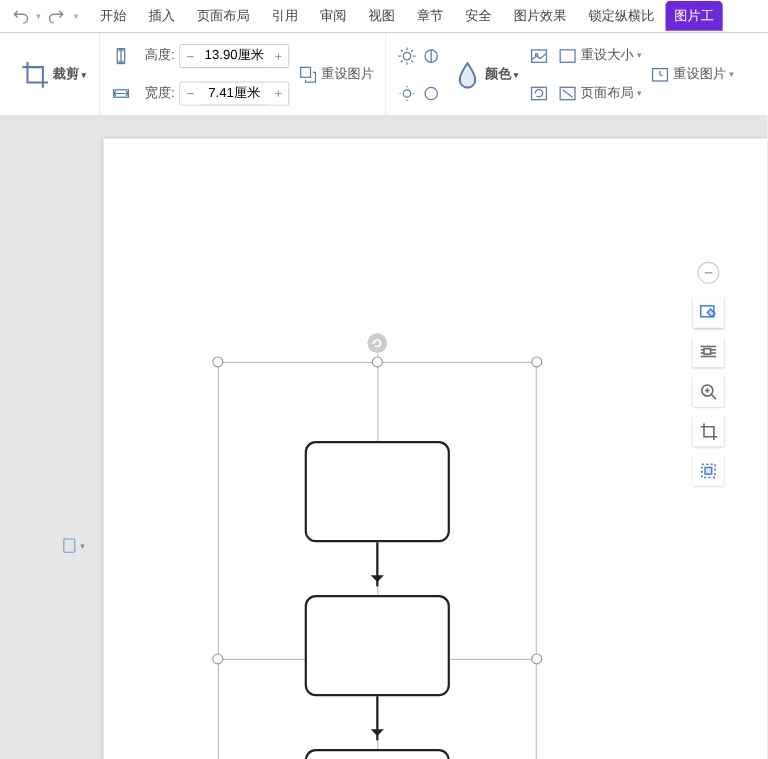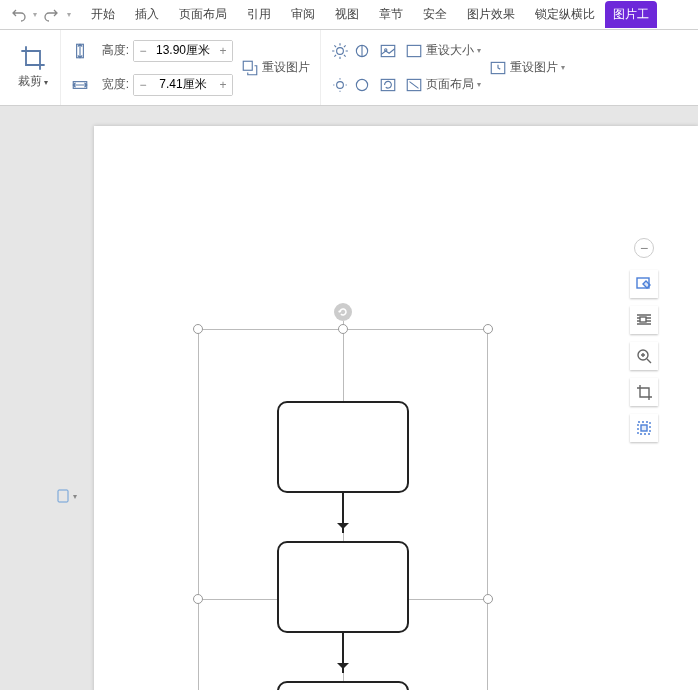--- a/index.html
+++ b/index.html
@@ -9,21 +9,21 @@
 .menu-bar { display: flex; align-items: center; height: 30px; border-bottom: 1px solid #d0d0d0; padding-left: 5px; font-size: 12px; color: #444; }
 .menu-bar .qat { display: flex; align-items: center; gap: 4px; padding: 0 6px; }
 .menu-bar .tab { padding: 5px 10px; cursor: pointer; }
 .menu-bar .tab.active { background: #6d28d9; color: #fff; border-radius: 4px 4px 0 0; padding: 5px 8px; }
 
 .qat-icon { width: 16px; height: 16px; display: flex; align-items: center; justify-content: center; color: #888; }
 
 
 .ribbon { display: flex; align-items: center; height: 76px; background: #fff; border-bottom: 1px solid #d0d0d0; padding: 0 6px; font-size: 12px; color: #555; }
 .rib-group { display: flex; flex-direction: row; align-items: center; height: 100%; padding: 4px 6px; border-right: 1px solid #eee; }
-.rib-col-v { display: flex; flex-direction: column; align-items: center; justify-content: flex-end; gap: 2px; padding: 0 6px; cursor: pointer; }
+.rib-col-v { display: flex; flex-direction: row; align-items: center; justify-content: flex-end; gap: 2px; padding: 0 6px; cursor: pointer; font-weight: bold; }
 .rib-col-v .drop::after { content: "▾"; font-size: 8px; margin-left: 2px; }
 .rib-rows { display: flex; flex-direction: column; gap: 6px; padding: 0 4px; }
 .rib-row { display: flex; align-items: center; gap: 4px; height: 28px; }
 .size-label { width: 36px; text-align: right; }
 .spinner { display: flex; align-items: center; border: 1px solid #ccc; border-radius: 2px; height: 22px; }
 .spinner button { width: 18px; height: 20px; border: none; background: #fff; color: #888; cursor: pointer; font-size: 12px; }
 .spinner .val { width: 62px; text-align: center; font-size: 12px; border: none; }
 .chk { width: 13px; height: 13px; }
 .rib-btn { display: flex; align-items: center; gap: 3px; cursor: pointer; }
 .icon-sm { width: 18px; height: 18px; display: inline-flex; align-items: center; justify-content: center; }
@@ -169,20 +169,28 @@
           </span>
         <span class="icon-sm rib-btn">
             <svg viewBox="0 0 16 16" stroke="#5a7aa8" fill="none">
               <circle cx="8" cy="8" r="5"></circle>
             </svg>
           </span>
       </div>
     </div>
 
 
+    <div class="rib-col-v">
+      <span class="icon-md">
+        <svg viewBox="0 0 24 24" stroke="#5a7aa8" fill="none" stroke-width="1.6">
+            <path d="M12 3 C7 10 6 13 6 16 a6 6 0 0 0 12 0 c0-3-1-6-6-13z" fill="#5a7aa8" fill-opacity="0.15"></path>
+          </svg>
+      </span>
+      <span class="drop">颜色</span>
+    </div>
 
     <div class="rib-rows">
       <div class="rib-row rib-btn">
         <span class="icon-sm">
             <svg viewBox="0 0 16 16" stroke="#5a7aa8" fill="none">
               <rect x="2" y="3" width="12" height="10"></rect>
               <circle cx="6" cy="7" r="1"></circle>
               <path d="M2 11l4-3 3 2 5-4"></path>
             </svg>
           </span>

